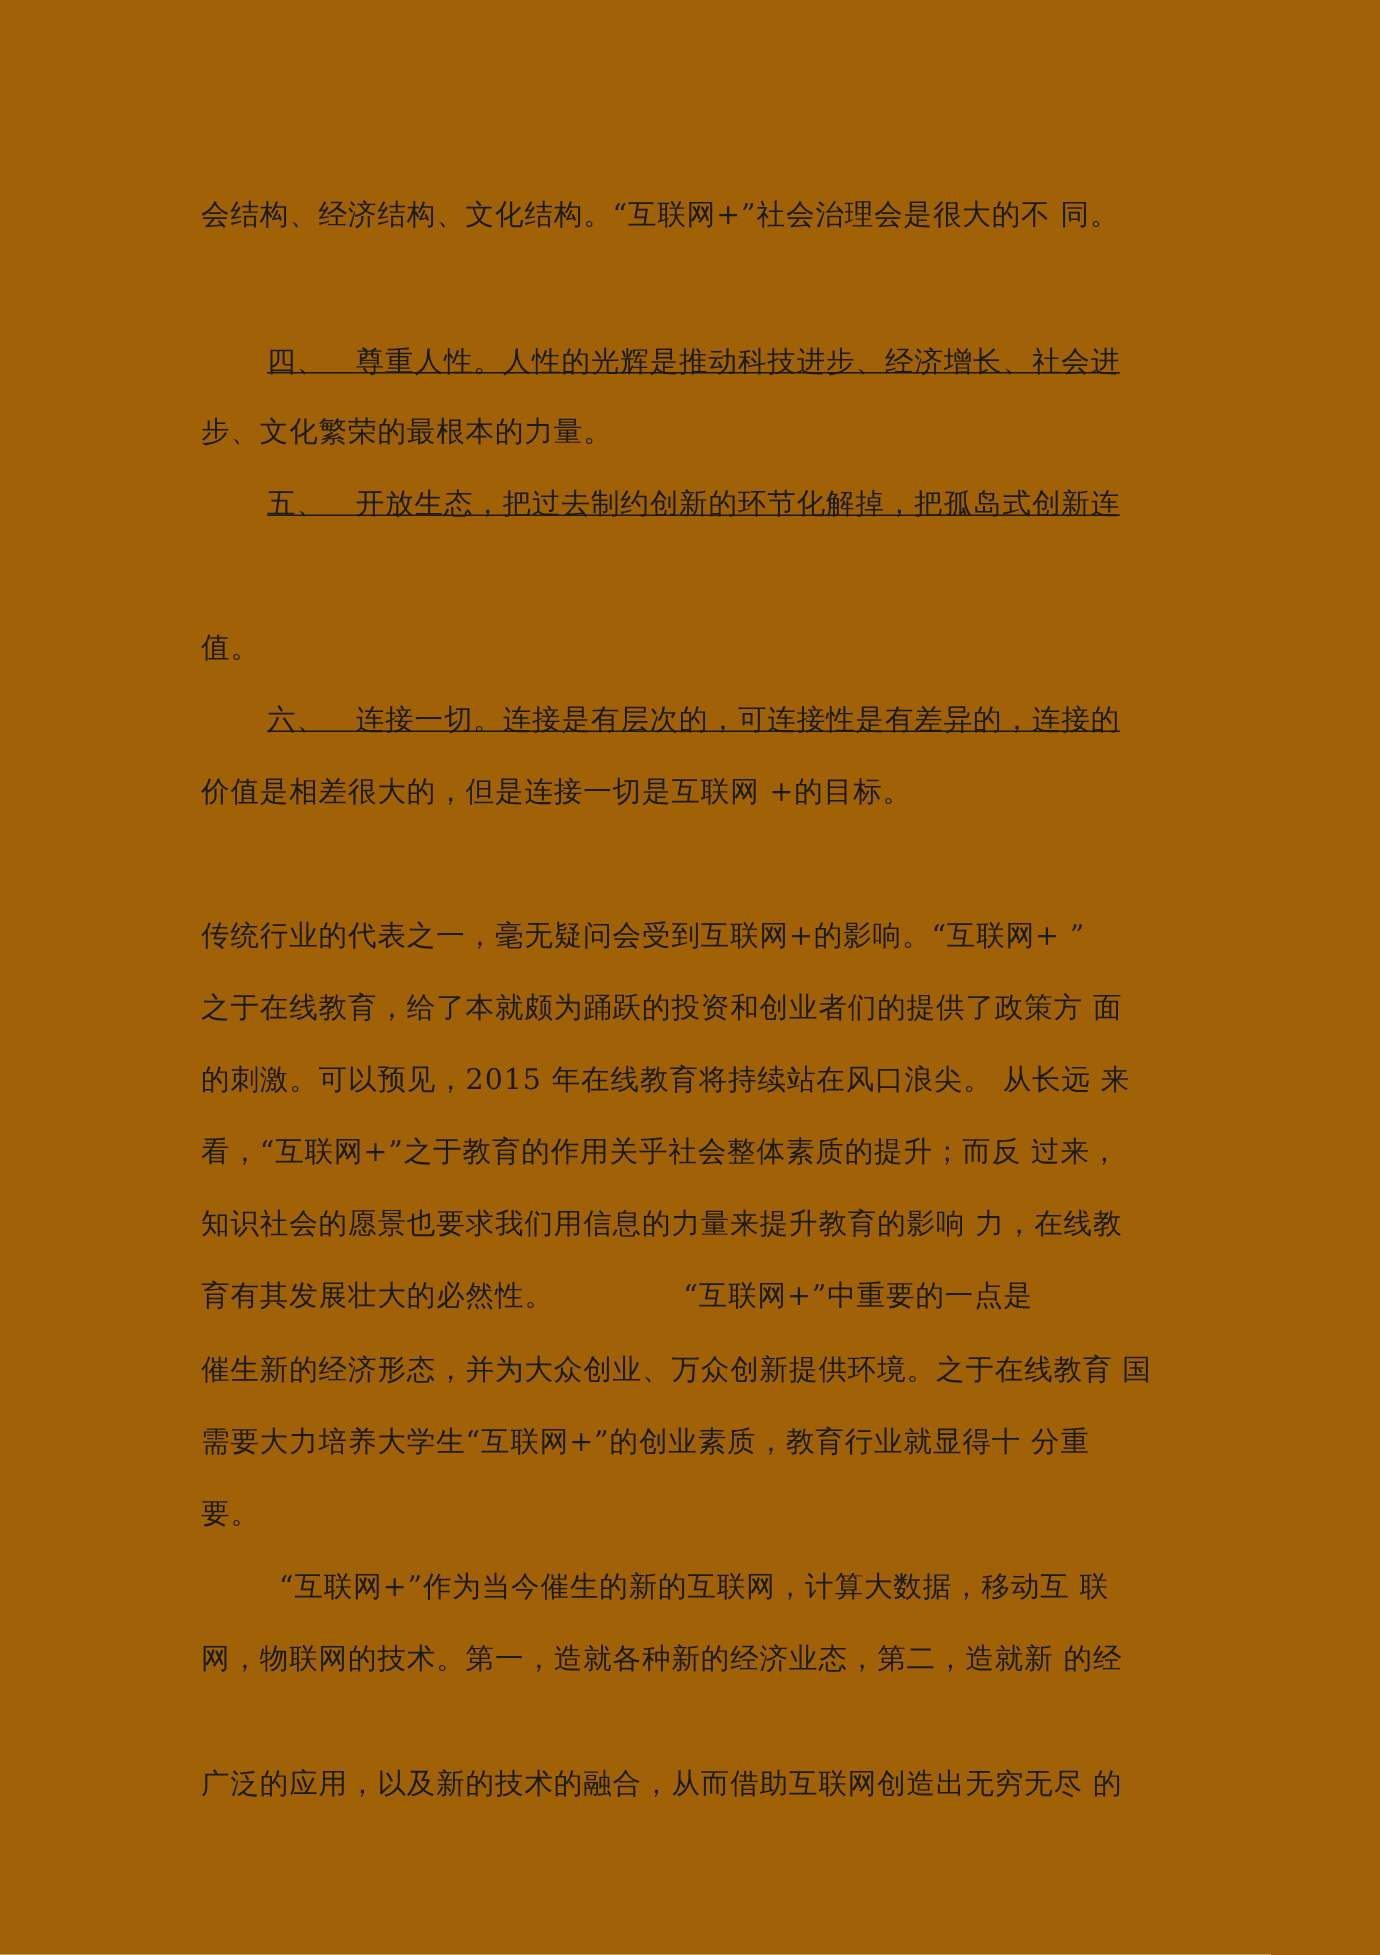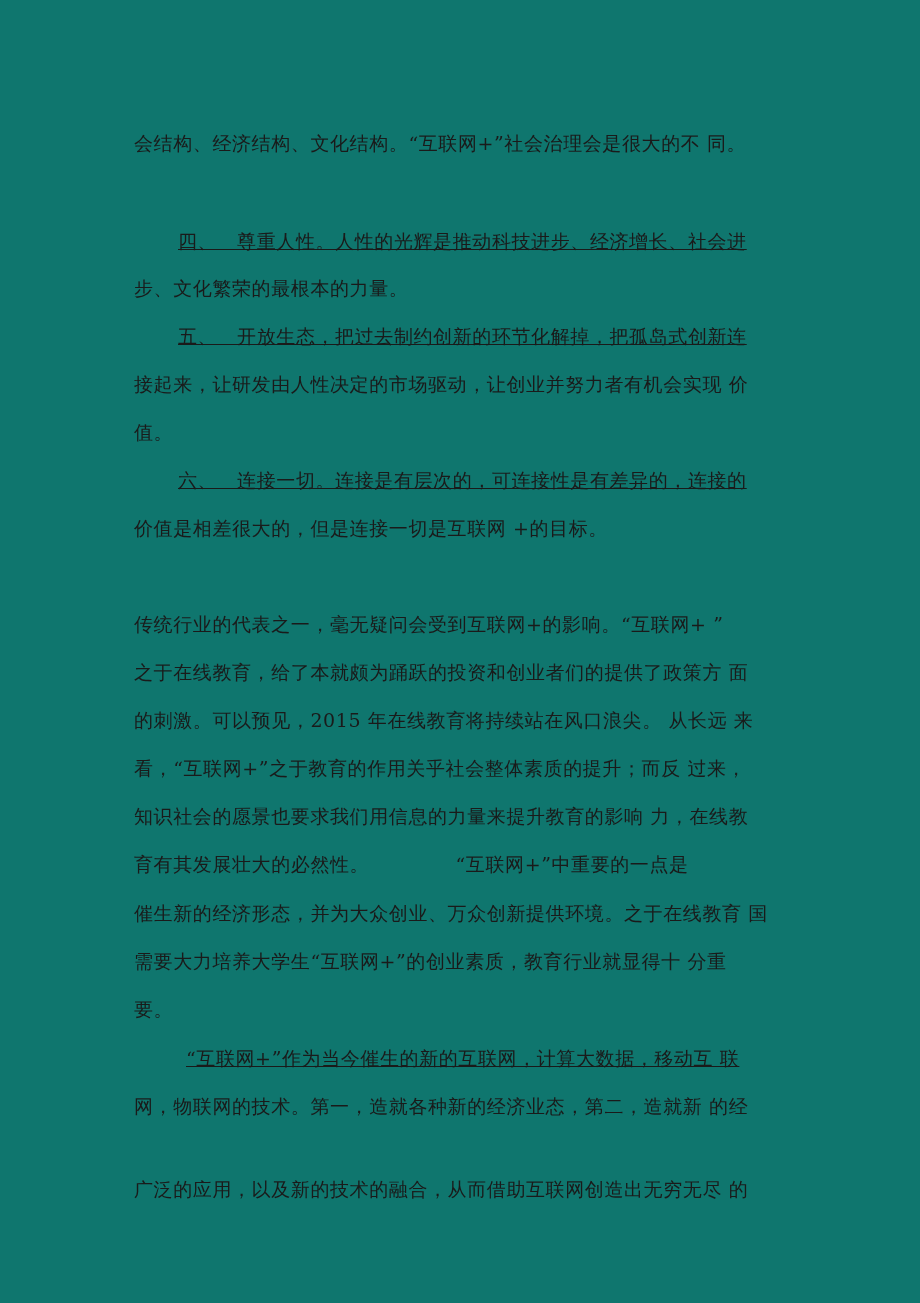--- a/index.html
+++ b/index.html
@@ -1,31 +1,30 @@
 <!DOCTYPE html>
 <html><head>
   <meta charset="utf-8">
   <style>
     html, body { margin: 0; padding: 0; background: #ffffff; }
     body { width: 920px; height: 1303px; position: relative; overflow: hidden;
       font-family: "DejaVu Serif", "Liberation Serif", serif; color: #1a1a1a; }
-    .page { position: absolute; left: 0; top: 0; width: 920px; height: 1303px; background: #0f766e; }
+    .page { position: absolute; left: 0; top: 0; width: 920px; height: 1303px; background: #a16207; }
     .line { position: absolute; left: 134px; font-size: 19px; line-height: 24px; white-space: pre; letter-spacing: 0.6px; }
     .indent { left: 178px; text-decoration: underline; }
-    .indent2 { left: 186px; text-decoration: underline; }
+    .indent2 { left: 186px; }
   </style>
 </head>
 <body>
 
 <div class="page">
   <div class="line" style="top:131px">会结构、经济结构、文化结构。“互联网+”社会治理会是很大的不 同。</div>
   <div class="line indent" style="top:229px">四、   尊重人性。人性的光辉是推动科技进步、经济增长、社会进</div>
   <div class="line indent" style="top:324px">五、   开放生态，把过去制约创新的环节化解掉，把孤岛式创新连</div>
   <div class="line" style="top:276px">步、文化繁荣的最根本的力量。</div>
-  <div class="line" style="top:372px">接起来，让研发由人性决定的市场驱动，让创业并努力者有机会实现 价</div>
   <div class="line" style="top:420px">值。</div>
   <div class="line indent" style="top:468px">六、   连接一切。连接是有层次的，可连接性是有差异的，连接的</div>
   <div class="line" style="top:516px">价值是相差很大的，但是连接一切是互联网 +的目标。</div>
   <div class="line" style="top:612px">传统行业的代表之一，毫无疑问会受到互联网+的影响。“互联网+ ”</div>
   <div class="line" style="top:660px">之于在线教育，给了本就颇为踊跃的投资和创业者们的提供了政策方 面</div>
   <div class="line" style="top:708px">的刺激。可以预见，2015 年在线教育将持续站在风口浪尖。 从长远 来</div>
   <div class="line" style="top:756px">看，“互联网+”之于教育的作用关乎社会整体素质的提升；而反 过来，</div>
   <div class="line" style="top:804px">知识社会的愿景也要求我们用信息的力量来提升教育的影响 力，在线教</div>
   <div class="line" style="top:852px">育有其发展壮大的必然性。             “互联网+”中重要的一点是</div>
   <div class="line" style="top:901px">催生新的经济形态，并为大众创业、万众创新提供环境。之于在线教育 国</div>

